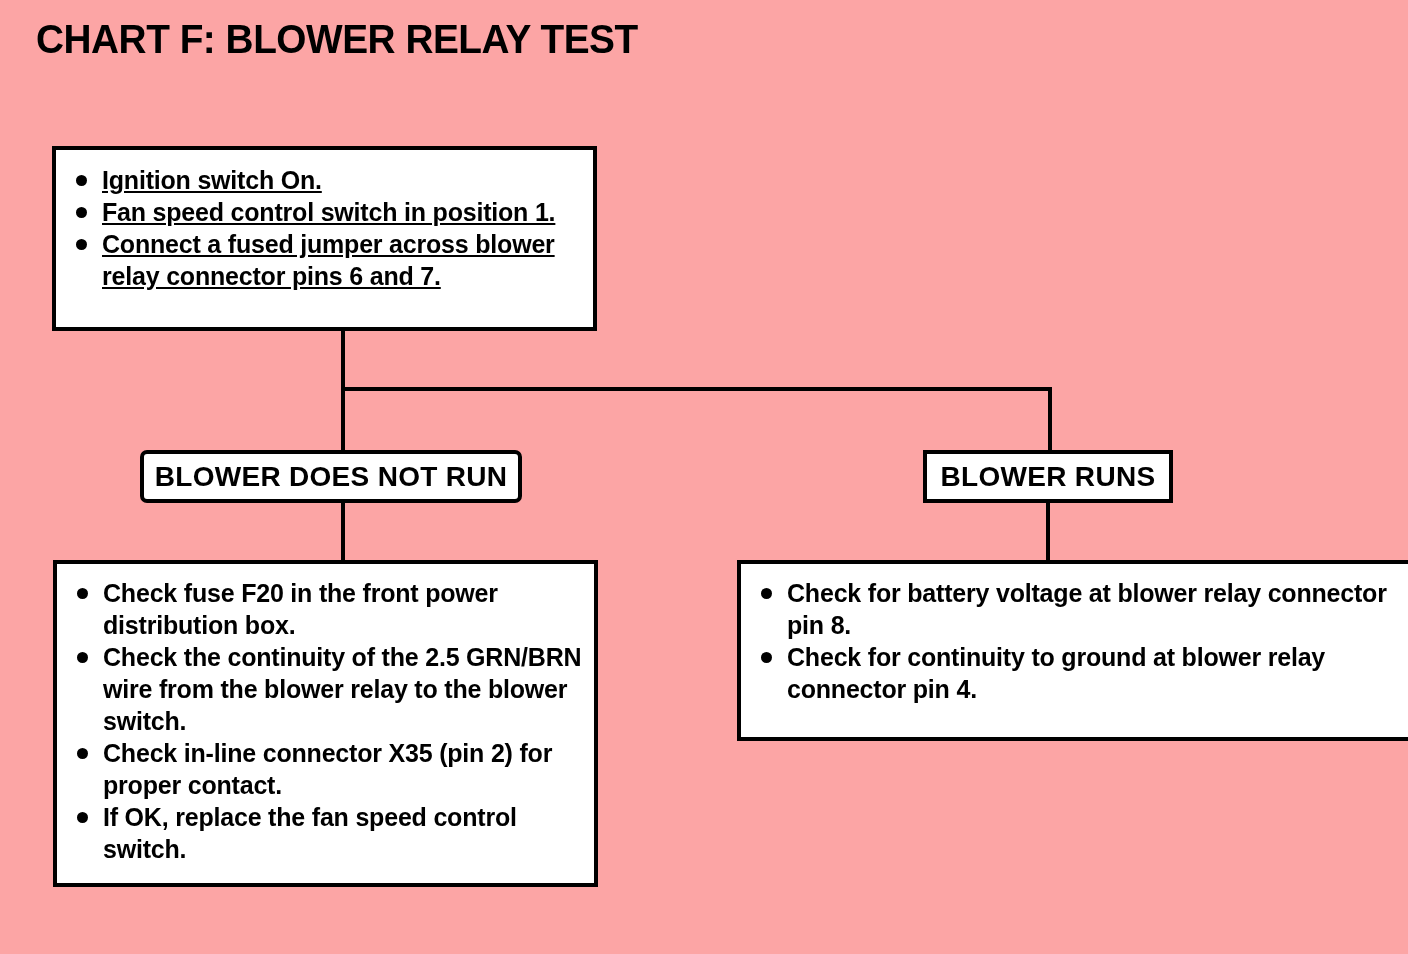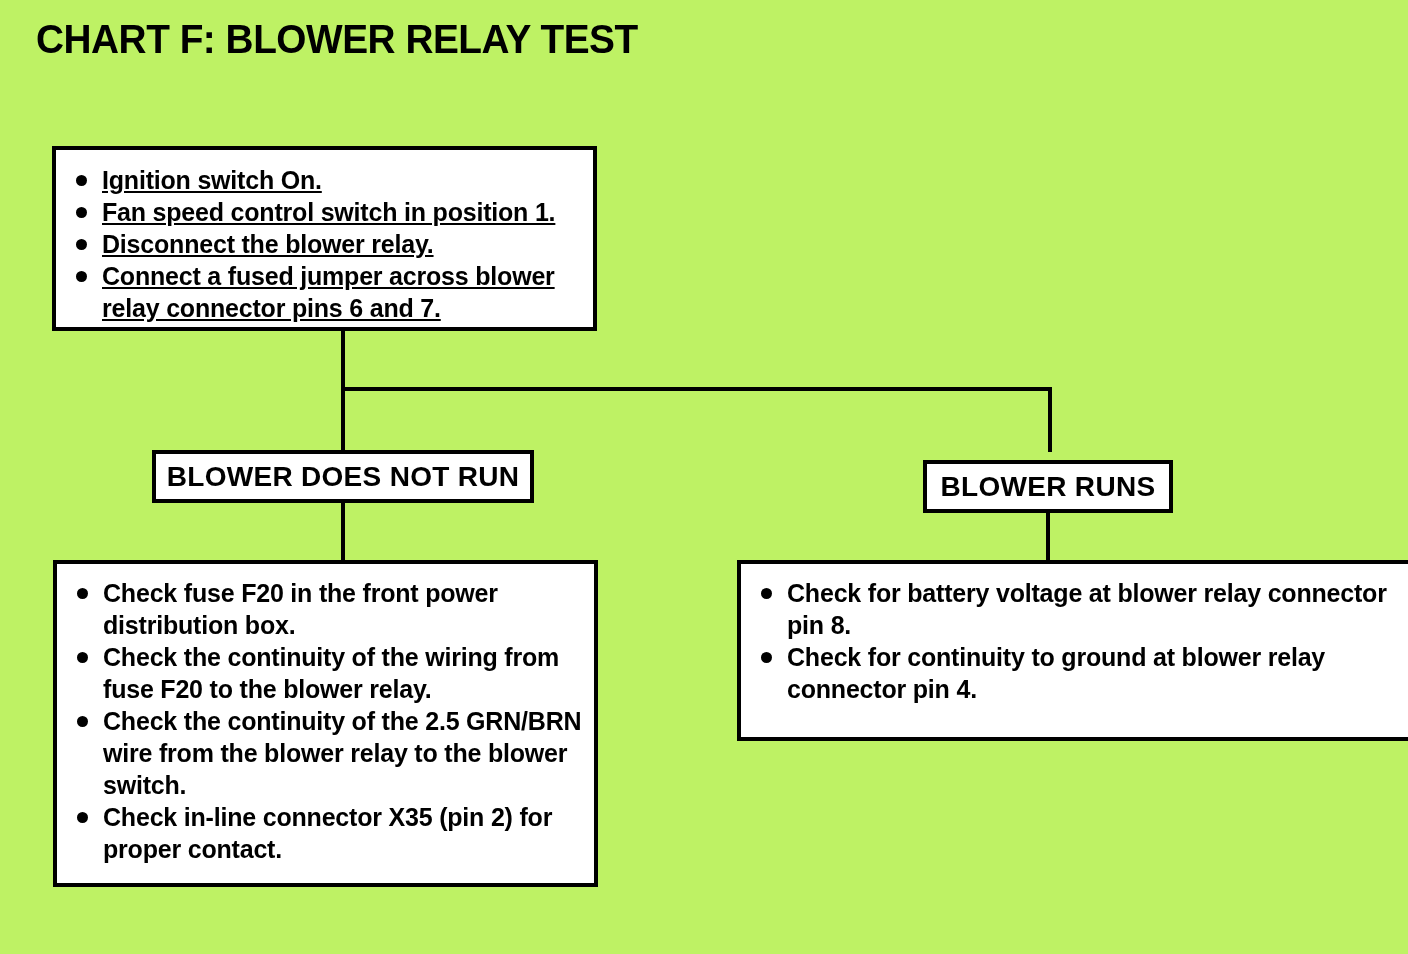--- a/index.html
+++ b/index.html
@@ -9,21 +9,21 @@
     background: #ffffff;
   }
   body {
     font-family: "Liberation Sans", sans-serif;
     color: #000000;
   }
   #page {
     position: relative;
     width: 1408px;
     height: 954px;
-    background: #bef264;
+    background: #fca5a5;
     overflow: hidden;
   }
 
   
   #chart-title {
     position: absolute;
     left: 36px;
     top: 18px;
     font-size: 40px;
     font-weight: bold;
@@ -97,31 +97,31 @@
     justify-content: center;
     border-width: 4px;
   }
   .label-box .label-text {
     font-size: 28px;
     font-weight: bold;
     letter-spacing: 0.3px;
     white-space: nowrap;
   }
   #box-blower-does-not-run {
-    left: 152px;
+    left: 140px;
     top: 450px;
     width: 382px;
     height: 53px;
+    border-radius: 7px;
   }
   #box-blower-runs {
     left: 923px;
     top: 450px;
     width: 250px;
     height: 53px;
-    margin-top: 10px;
   }
 
   
   .conn {
     position: absolute;
     background: #000000;
   }
   .conn-v { width: 4px; }
   .conn-h { height: 4px; }
 
@@ -142,21 +142,20 @@
 <body>
 
 <div id="page">
 
   <div id="chart-title">CHART F: BLOWER RELAY TEST</div>
 
   <div class="node-box list-box" id="box-conditions">
     <ul>
       <li>Ignition switch On.</li>
       <li>Fan speed control switch in position 1.</li>
-      <li>Disconnect the blower relay.</li>
       <li>Connect a fused jumper across blower relay connector pins 6 and 7.</li>
     </ul>
   </div>
 
   <div class="conn conn-v" id="conn-stem"></div>
   <div class="conn conn-h" id="conn-branch"></div>
   <div class="conn conn-v" id="conn-left-down"></div>
   <div class="conn conn-v" id="conn-right-down"></div>
   <div class="conn conn-v" id="conn-left-to-box"></div>
   <div class="conn conn-v" id="conn-right-to-box"></div>
@@ -165,23 +164,23 @@
     <span class="label-text">BLOWER DOES NOT RUN</span>
   </div>
 
   <div class="node-box label-box" id="box-blower-runs">
     <span class="label-text">BLOWER RUNS</span>
   </div>
 
   <div class="node-box list-box" id="box-no-run-actions">
     <ul>
       <li>Check fuse F20 in the front power distribution box.</li>
-      <li>Check the continuity of the wiring from fuse F20 to the blower relay.</li>
       <li>Check the continuity of the 2.5 GRN/BRN wire from the blower relay to the blower switch.</li>
       <li>Check in-line connector X35 (pin 2) for proper contact.</li>
+      <li>If OK, replace the fan speed control switch.</li>
     </ul>
   </div>
 
   <div class="node-box list-box" id="box-runs-actions">
     <ul>
       <li>Check for battery voltage at blower relay connector pin 8.</li>
       <li>Check for continuity to ground at blower relay connector pin 4.</li>
     </ul>
   </div>
 

